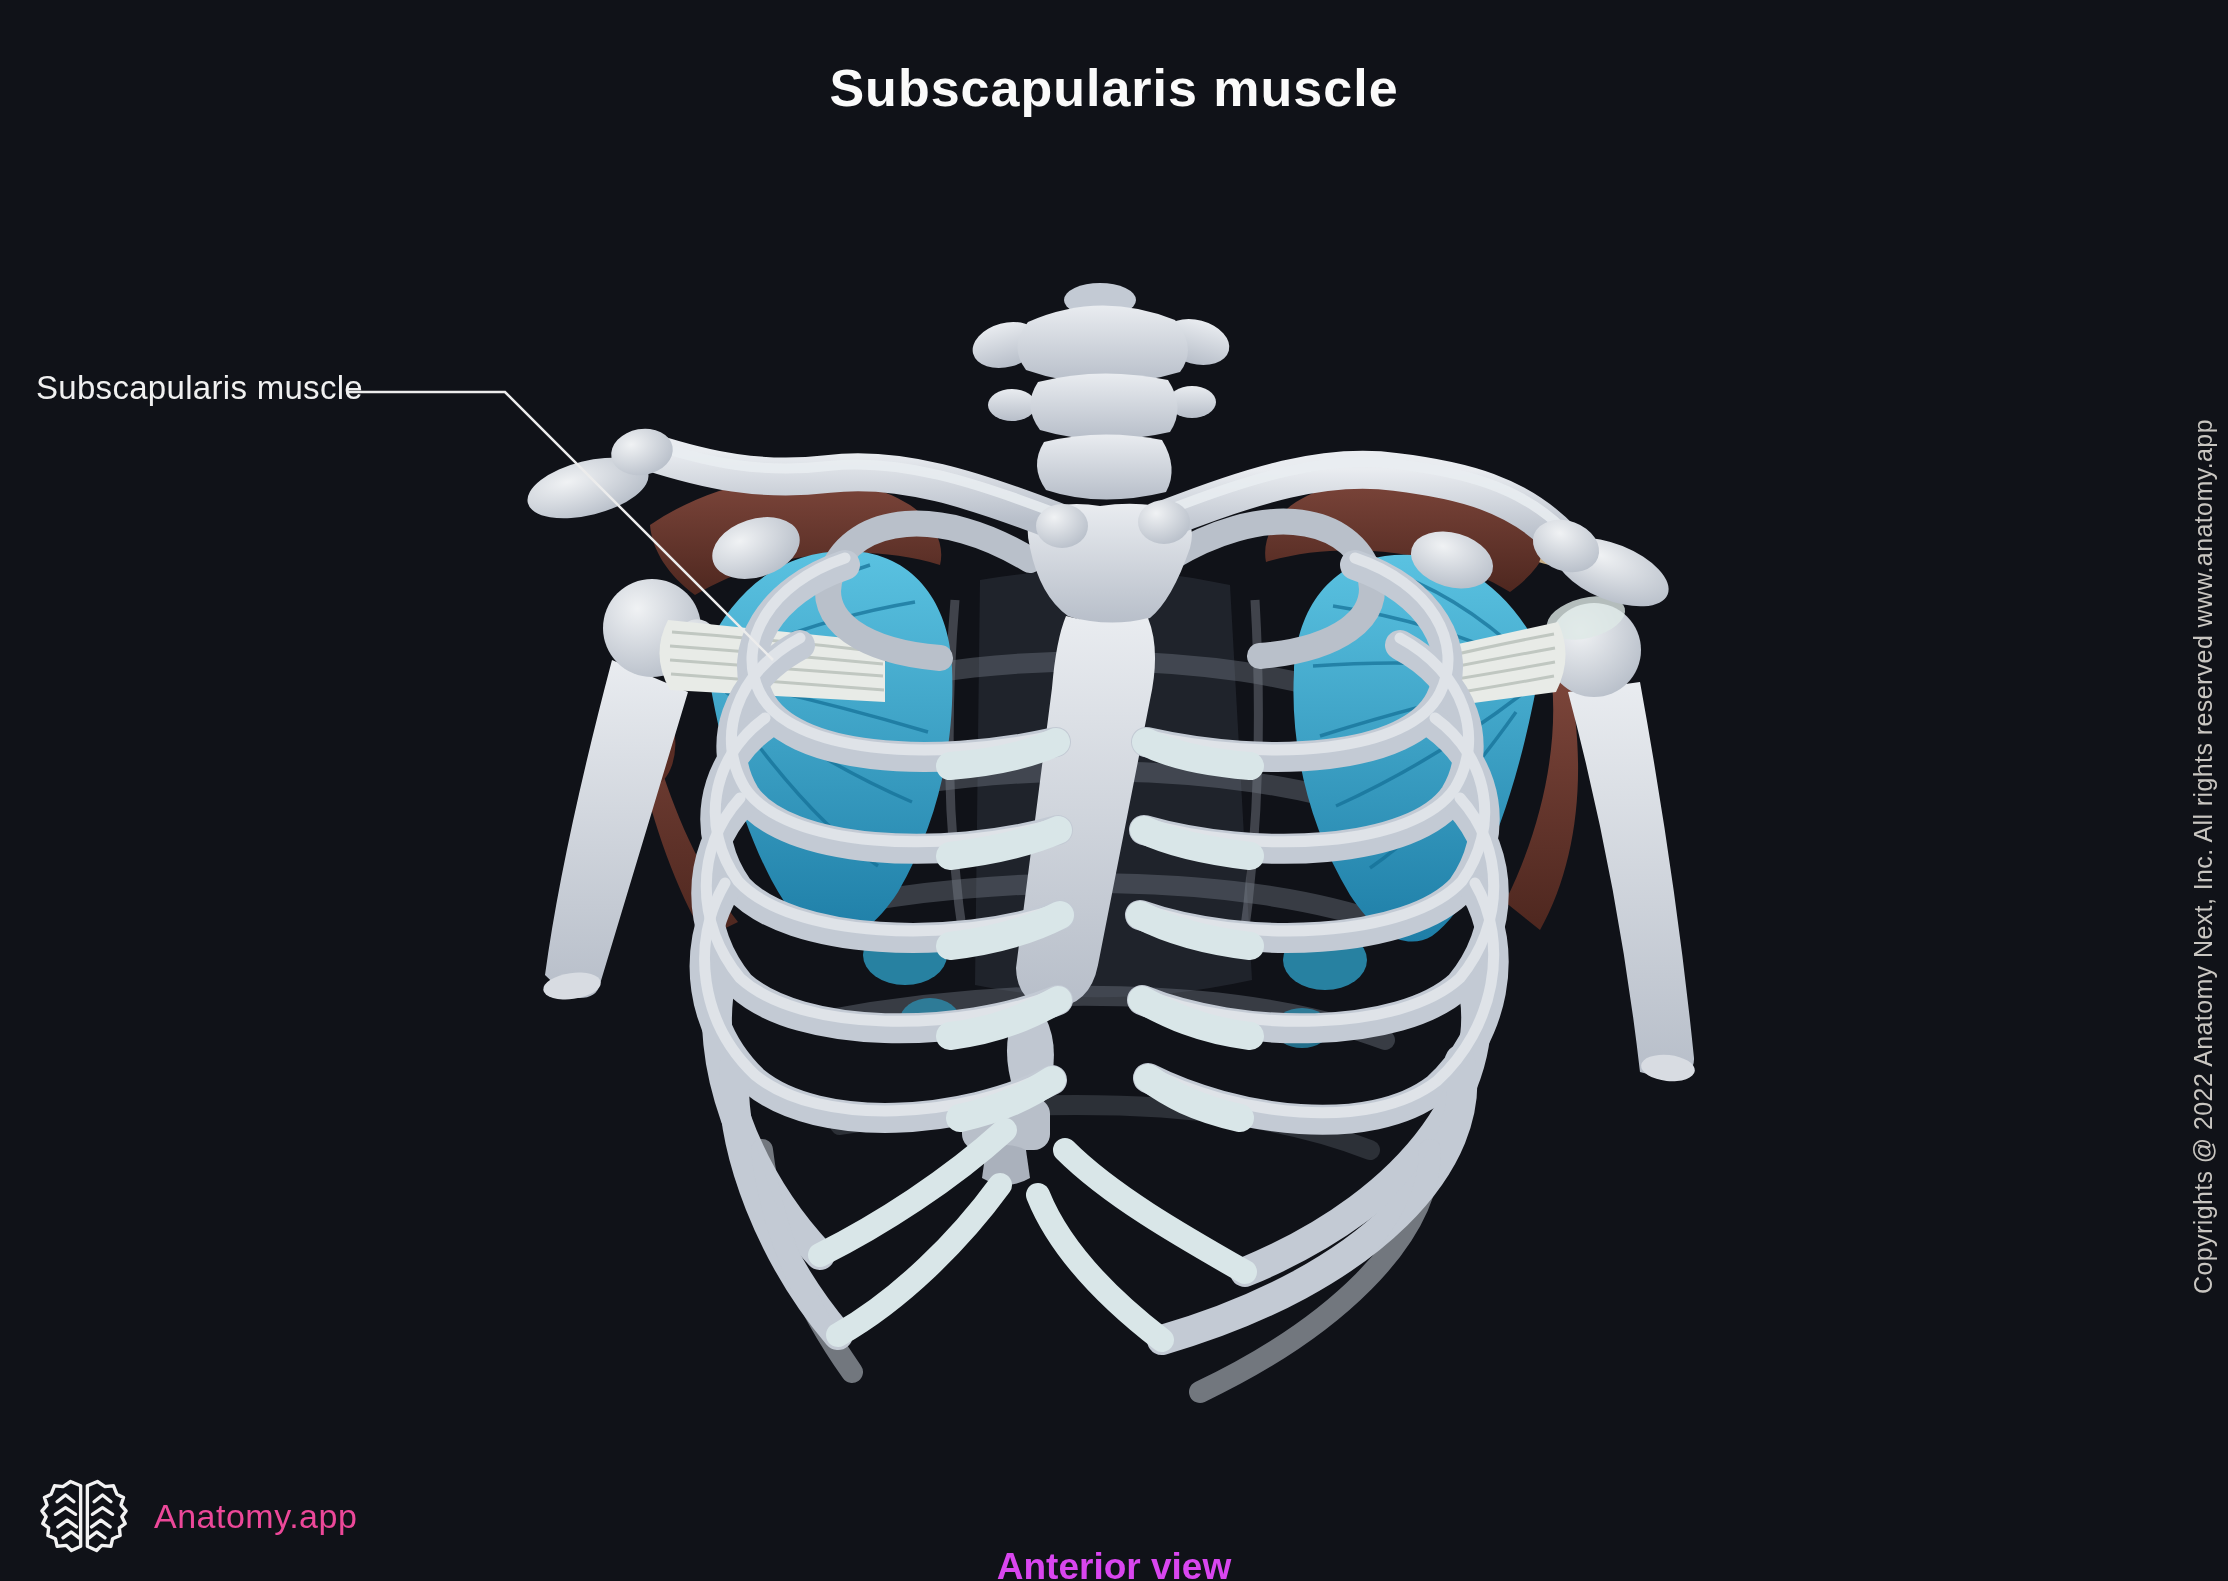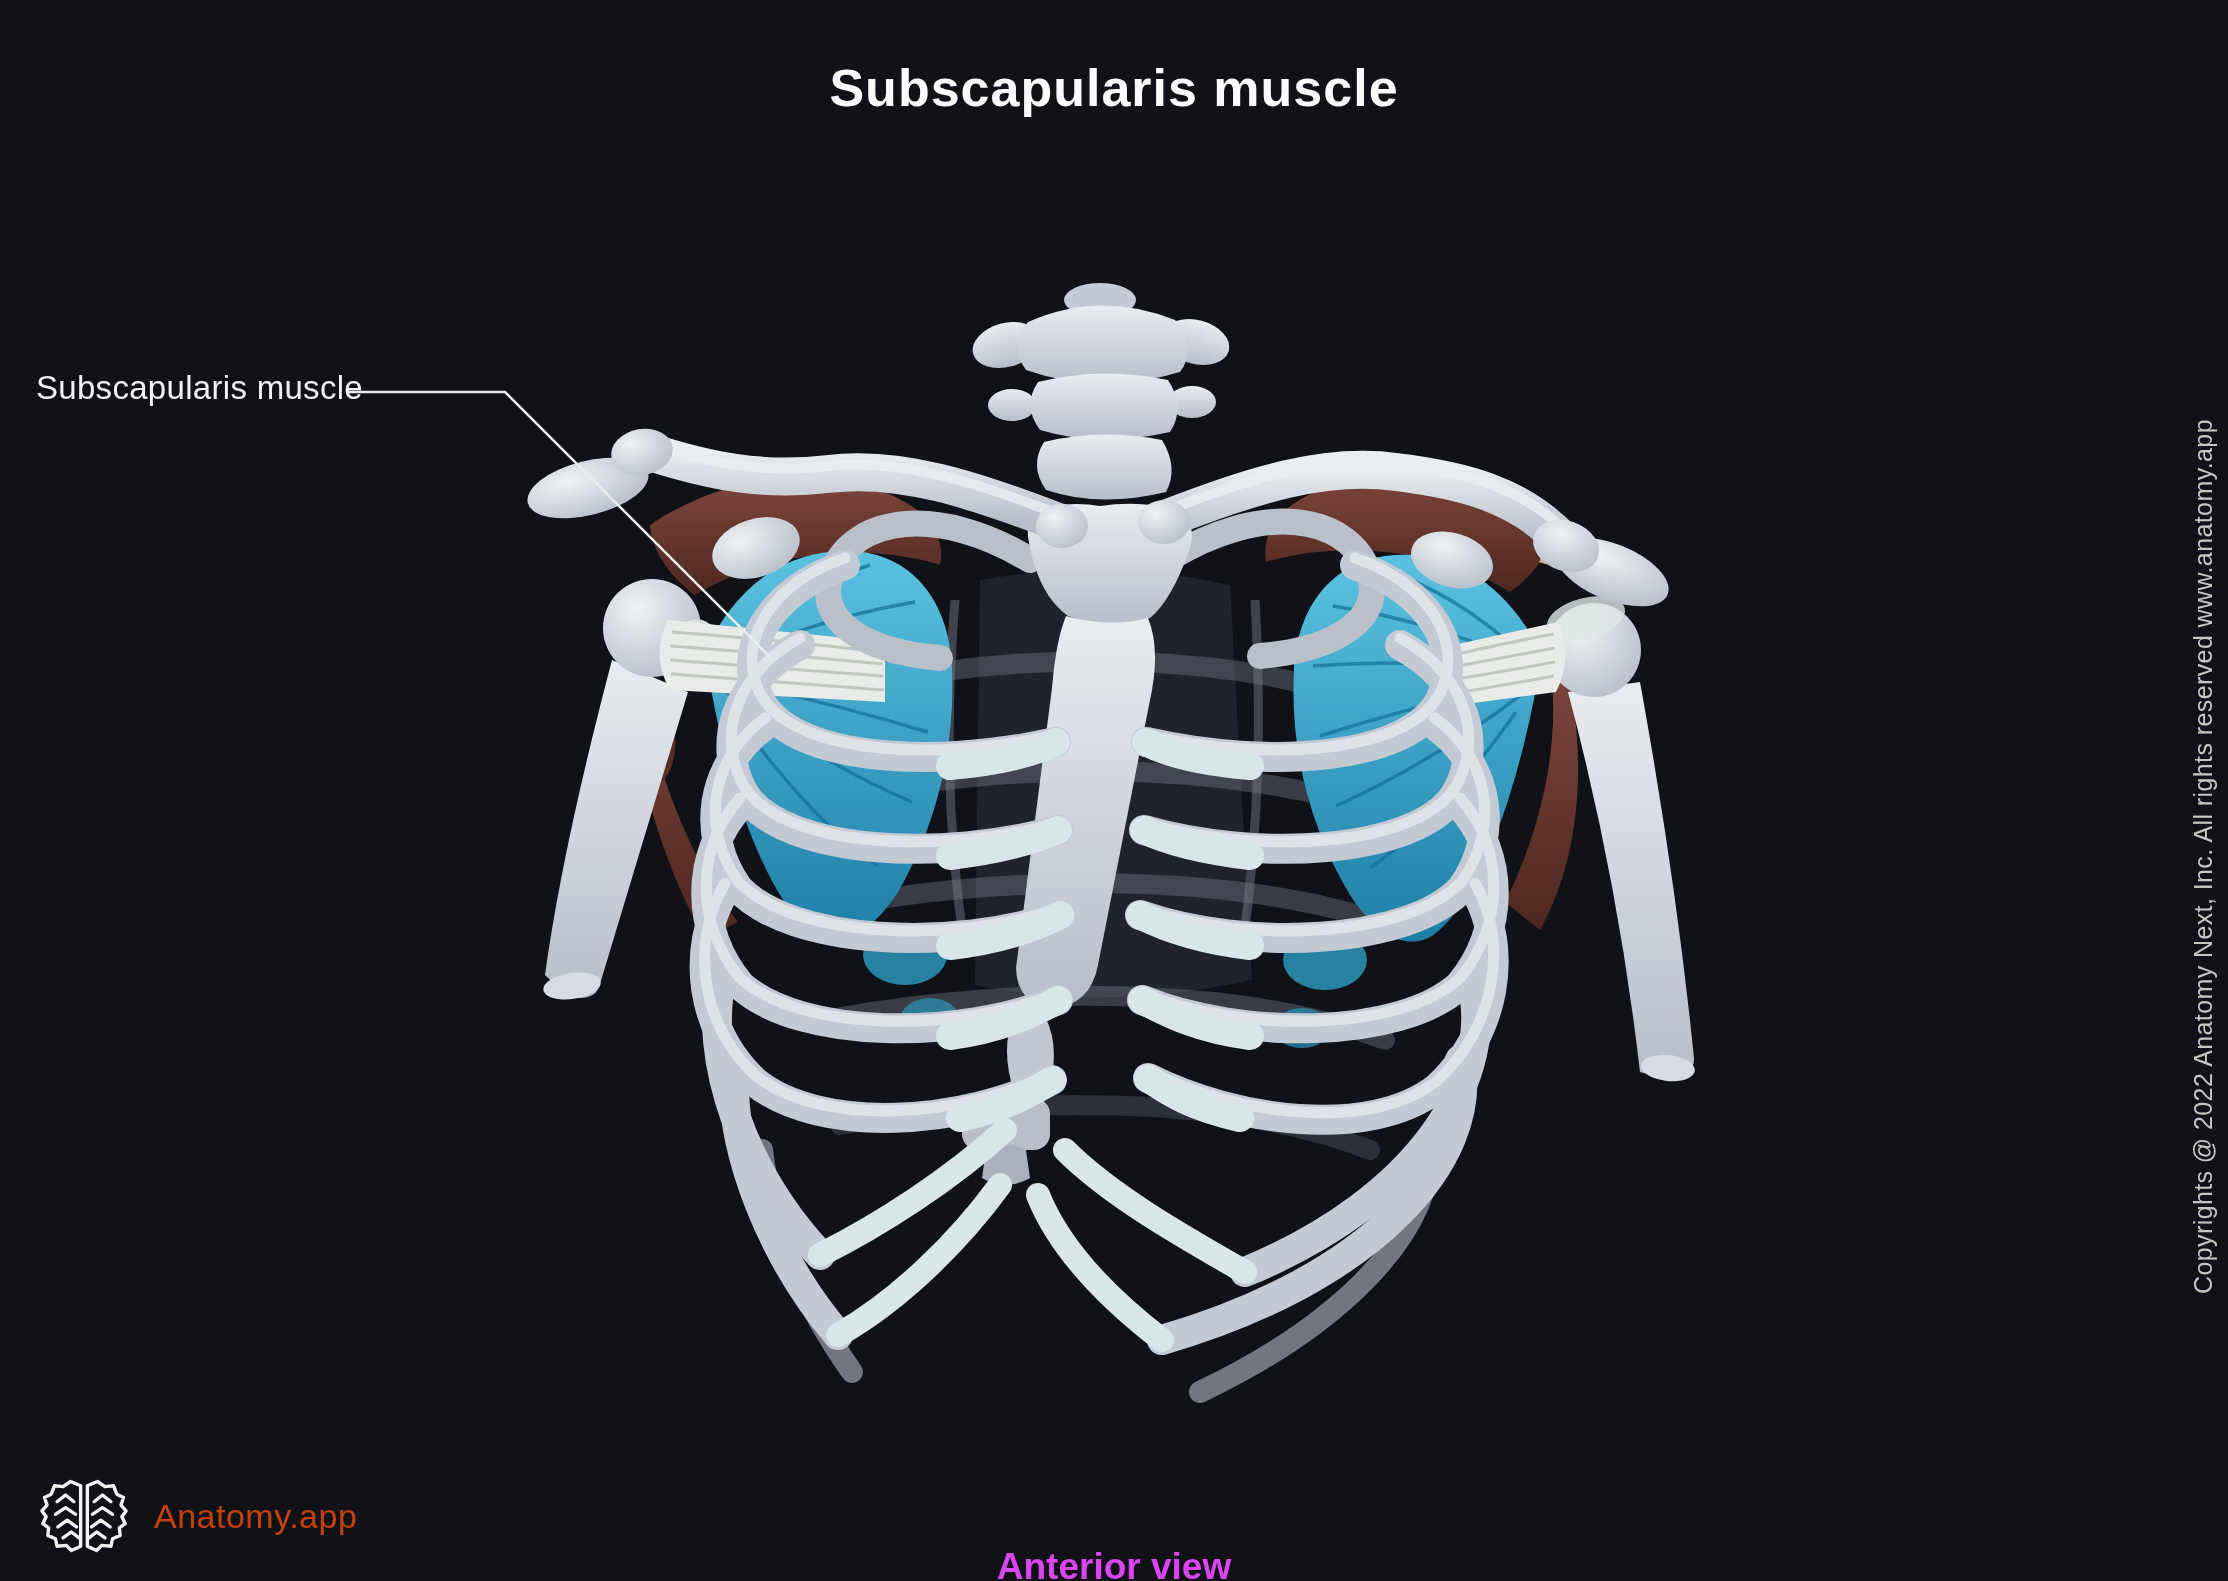--- a/index.html
+++ b/index.html
@@ -35,21 +35,21 @@
     position:absolute;right:10px;top:396px;height:922px;
     writing-mode:vertical-rl;transform:rotate(180deg);
     font-size:25px;letter-spacing:.4px;color:var(--muted);
     display:flex;align-items:center;justify-content:center;
     white-space:nowrap;
   }
   .brand{
     position:absolute;left:40px;bottom:28px;
     display:flex;align-items:center;gap:26px;
   }
-  .brand-name{font-size:34px;font-weight:500;letter-spacing:.5px;color:#c2410c;}
+  .brand-name{font-size:34px;font-weight:500;letter-spacing:.5px;color:#ec4899;}
   .view-caption{
     position:absolute;left:0;right:0;top:1546px;
     text-align:center;font-size:37px;font-weight:600;color:#d946ef;
   }
 </style>
 </head>
 <body>
 
 <svg class="scene" viewBox="0 0 2228 1581" aria-hidden="true">
   <defs>

